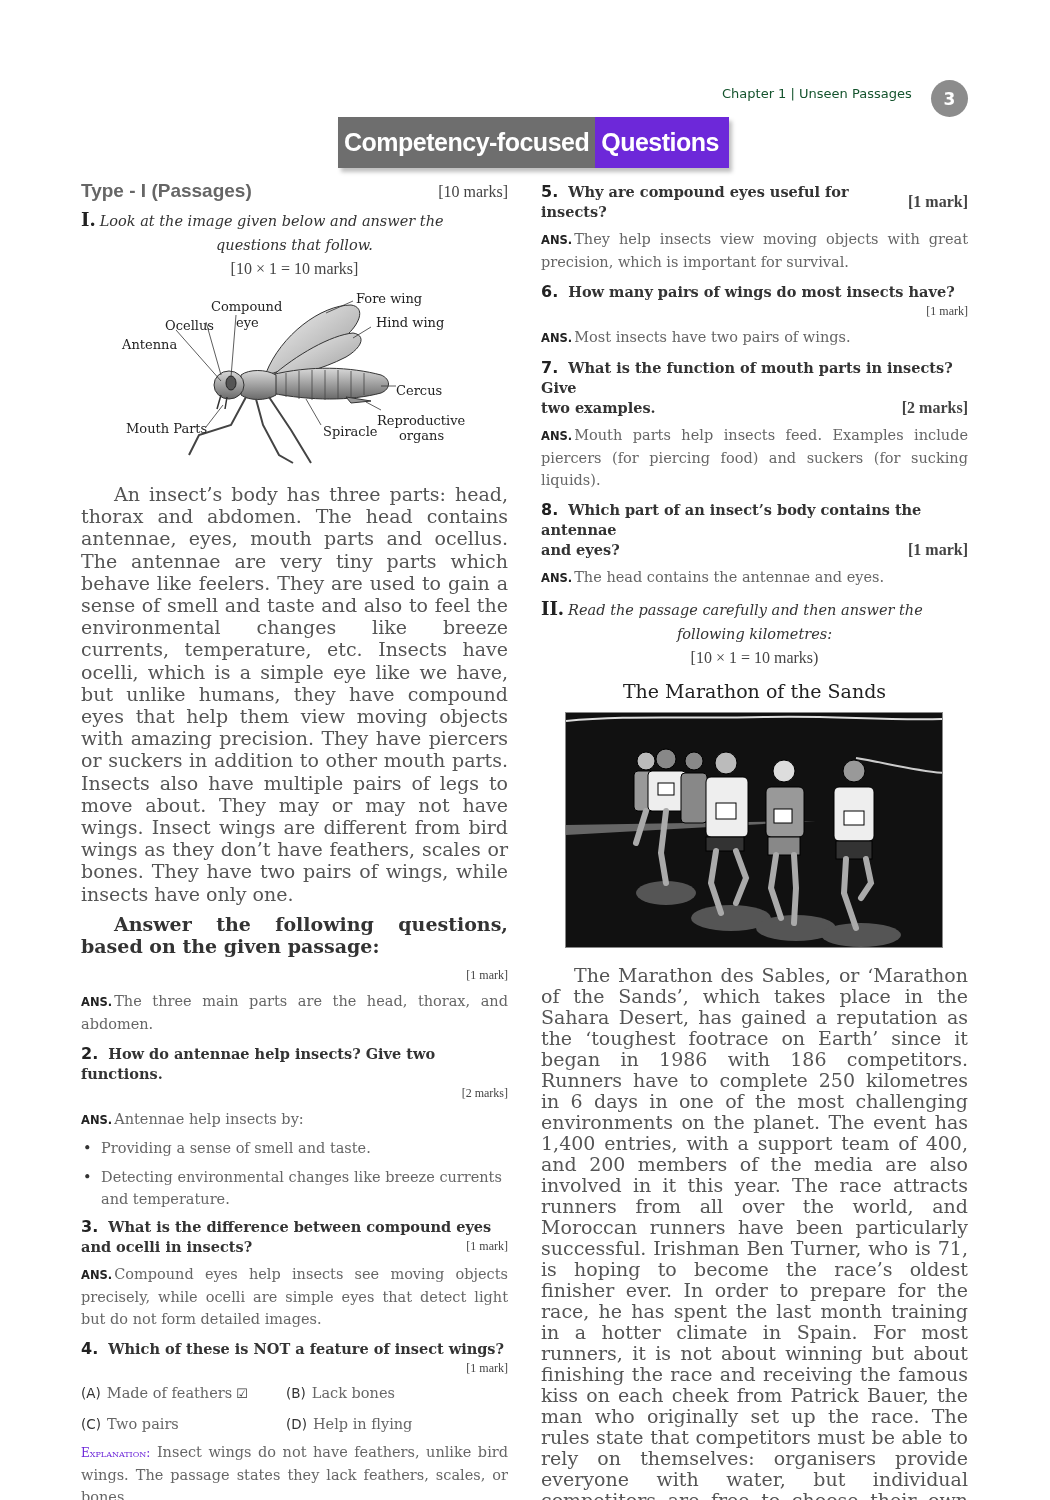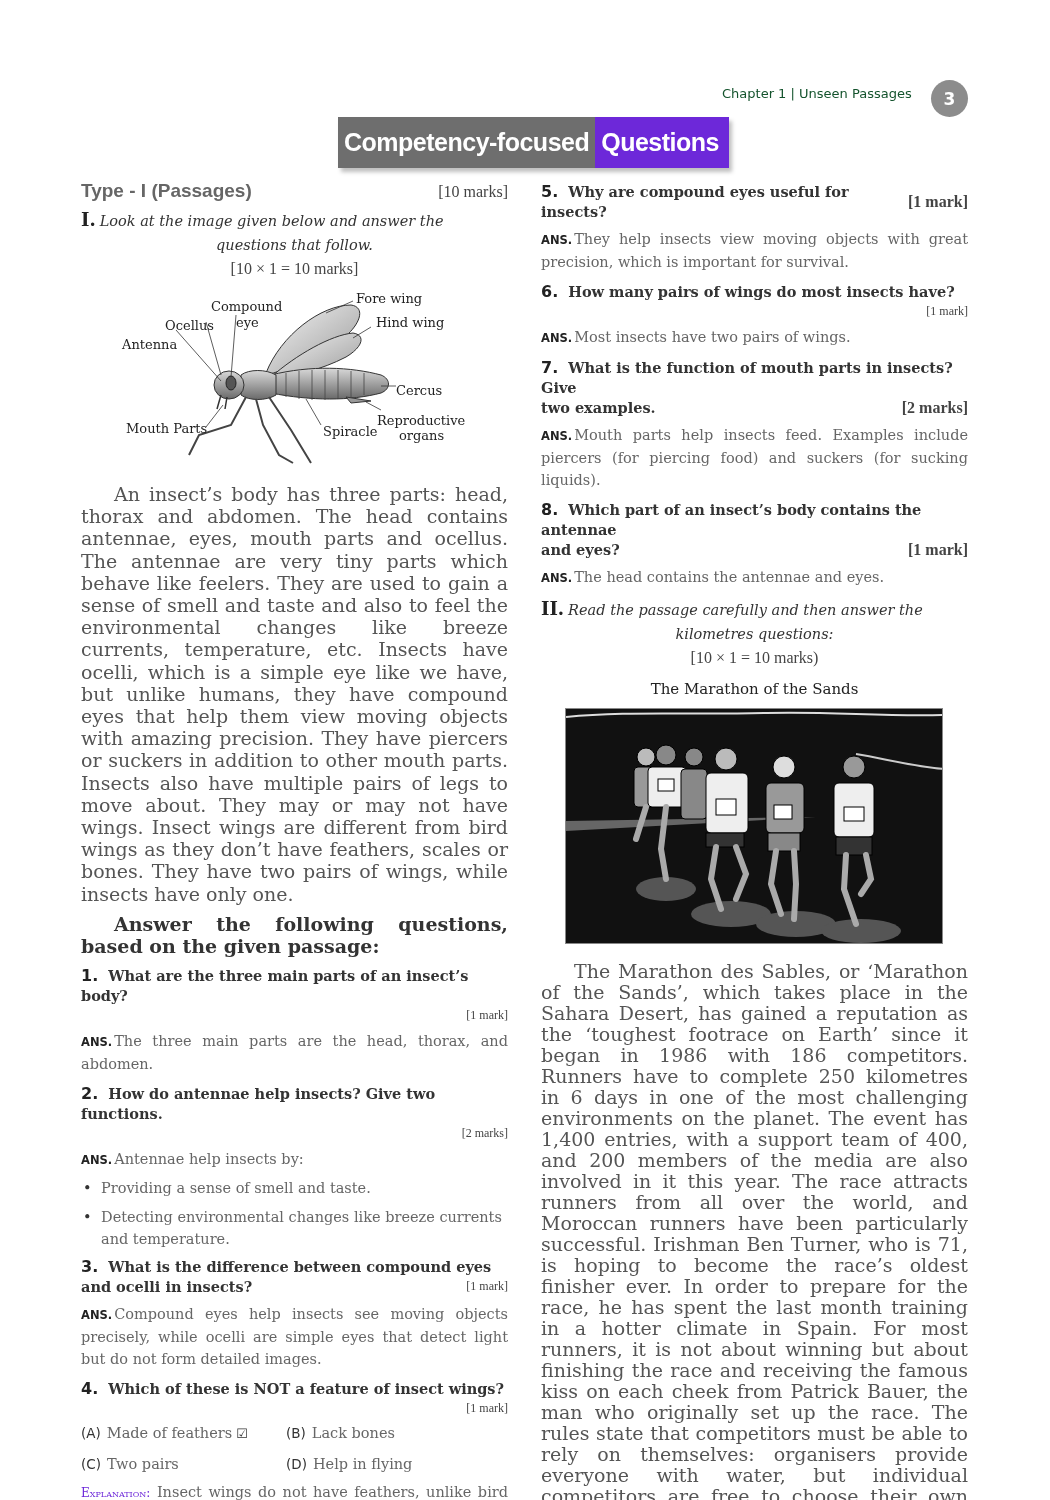--- a/index.html
+++ b/index.html
@@ -41,21 +41,21 @@
   .bullets { margin-top: 6px; padding-left: 20px; }
   .bullets li { font-size: 14.5px; line-height: 22px; color: #666; margin-bottom: 7px; list-style: none; position: relative; }
   .bullets li::before { content: "•"; position: absolute; left: -18px; color: #333; }
 
   .options { display: grid; grid-template-columns: 205px 205px; row-gap: 15px; margin-top: 8px; font-size: 14.5px; color: #666; }
   .opt-letter { font-family: "DejaVu Sans", sans-serif; color: #333; margin-right: 6px; font-size: 13.5px; }
   .check-icon { display: inline-block; margin-left: 4px; font-size: 13px; color: #333; }
   .explain { margin-top: 9px; font-size: 14.5px; line-height: 22px; color: #666; text-align: justify; }
   .explain-label { font-variant: small-caps; font-size: 12px; color: #6d28d9; }
 
-  .center-title { text-align: center; font-size: 15px; color: #222; margin-top: 10px; }
+  .center-title { text-align: center; font-size: 19px; color: #222; margin-top: 10px; }
   .photo { margin-top: 10px; margin-left: 24px; width: 378px; height: 236px; background: #111; border: 1px solid #888; position: relative; overflow: hidden; }
   .marathon-para { margin-top: 17px; line-height: 21px; }
 </style>
 </head>
 <body>
 
 <div class="header-chapter">Chapter 1 | Unseen Passages</div>
 <div class="page-badge">3</div>
 
 <div class="banner">
@@ -141,23 +141,20 @@
         <text x="45" y="148">Mouth Parts</text>
         <text x="242" y="151">Spiracle</text>
       </g>
     </svg>
   </div>
 
   <p class="para" style="margin-top:8px;">An insect’s body has three parts: head, thorax and abdomen. The head contains antennae, eyes, mouth parts and ocellus. The antennae are very tiny parts which behave like feelers. They are used to gain a sense of smell and taste and also to feel the environmental changes like breeze currents, temperature, etc. Insects have ocelli, which is a simple eye like we have, but unlike humans, they have compound eyes that help them view moving objects with amazing precision. They have piercers or suckers in addition to other mouth parts. Insects also have multiple pairs of legs to move about. They may or may not have wings. Insect wings are different from bird wings as they don’t have feathers, scales or bones. They have two pairs of wings, while insects have only one.</p>
   <p class="para para-bold">Answer the following questions, based on the given passage:</p>
 
   <div class="q">
-    <div class="q-line">
-        <span><span class="q-num">1.</span><span>What are the three main parts of an insect’s body?</span></span>
-      </div>
     <div class="q-marks-right">[1 mark]</div>
     <p class="ans"><span class="ans-label">ANS.</span><span>The three main parts are the head, thorax, and abdomen.</span></p>
   </div>
 
   <div class="q">
     <div class="q-line">
         <span><span class="q-num">2.</span><span>How do antennae help insects? Give two functions.</span></span>
       </div>
     <div class="q-marks-right">[2 marks]</div>
     <p class="ans"><span class="ans-label">ANS.</span><span>Antennae help insects by:</span></p>
@@ -226,21 +223,21 @@
     <div class="q-line">
         <span>and eyes?</span>
         <span class="marks">[1 mark]</span>
       </div>
     <p class="ans"><span class="ans-label">ANS.</span><span>The head contains the antennae and eyes.</span></p>
   </div>
 
   <div class="instr" style="margin-top:8px;">
     <div><b>II.</b><span>Read the passage carefully and then answer the</span></div>
     <div class="instr-line2">
-      <span>kilometres questions:</span>
+      <span>following kilometres:</span>
       <span class="marks" style="font-style:normal;">[10 × 1 = 10 marks)</span>
     </div>
   </div>
 
   <div class="center-title">The Marathon of the Sands</div>
 
   <div class="photo">
     <svg width="378" height="236" viewBox="0 0 378 236">
       <path d="M0 8 C60 2 120 6 200 4 C260 2 320 8 378 6" stroke="#ddd" stroke-width="2" fill="none"></path>
       <path d="M290 45 C320 50 350 58 378 60" stroke="#ccc" stroke-width="2" fill="none"></path>

